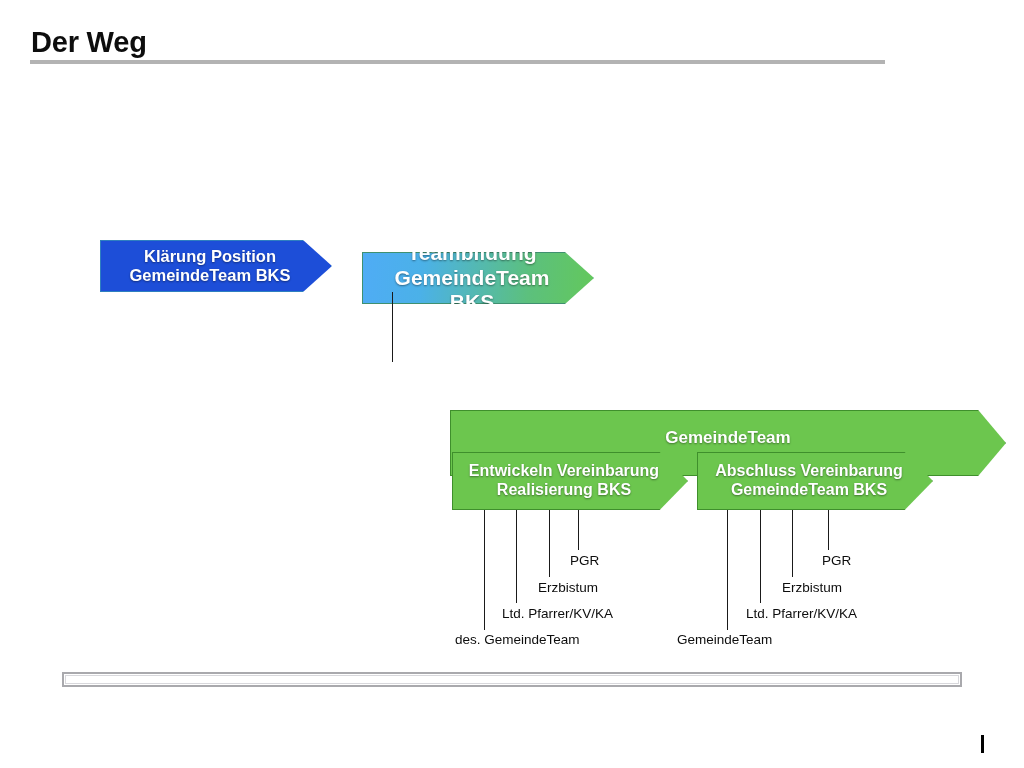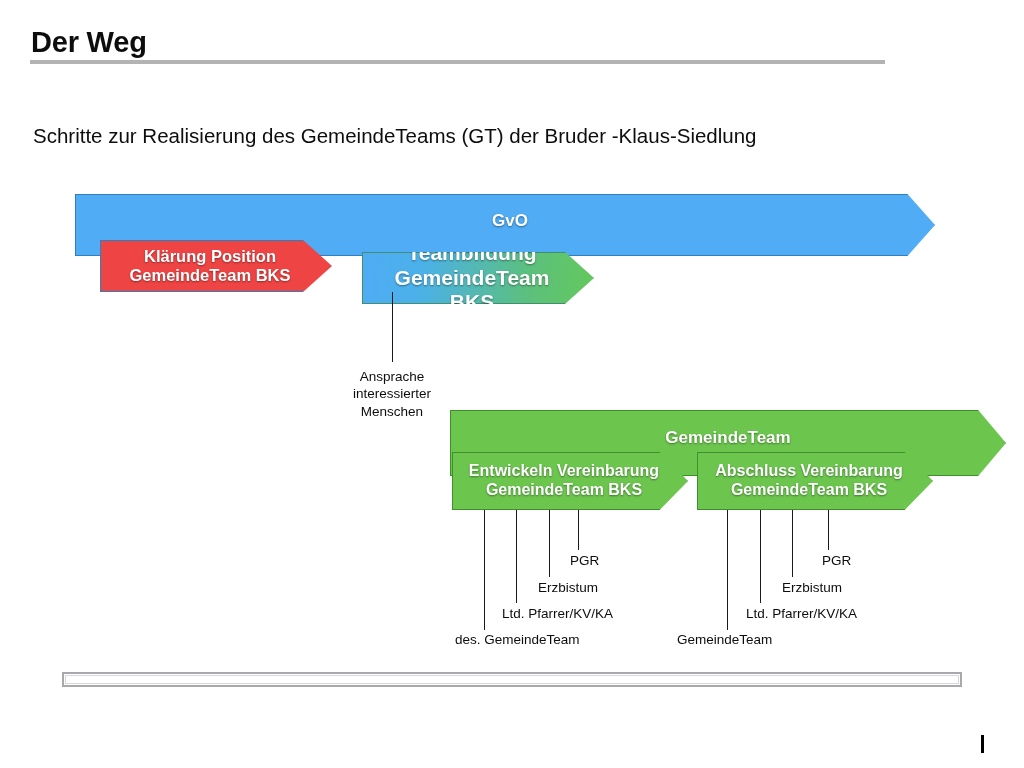--- a/index.html
+++ b/index.html
@@ -109,21 +109,21 @@
     font-size: 17px;
   }
   #gt-banner .inner { padding-top: 17px; }
 
   
   #step-klaerung {
     left: 100px;
     top: 240px;
     width: 232px;
     height: 52px;
-    background: #ef4444;
+    background: #1d4ed8;
     border: 1px solid #2e7fc0;
     clip-path: polygon(0 0, 87.5% 0, 100% 50%, 87.5% 100%, 0 100%);
     font-size: 16.5px;
   }
   #step-klaerung .inner { padding-right: 22px; }
 
   #step-teambildung {
     left: 362px;
     top: 252px;
     width: 232px;
@@ -208,47 +208,40 @@
   }
 </style>
 </head>
 <body>
 
 <div id="slide">
 
   <div id="slide-title">Der Weg</div>
   <div id="header-rule"></div>
 
-  <div id="subtitle">Schritte zur Realisierung des GemeindeTeams (GT) der Bruder -Klaus-Siedlung</div>
-
-  <div class="arrow" id="gvo-banner">
-    <span class="inner">GvO</span>
-  </div>
+
 
   <div class="arrow" id="step-klaerung">
     <span class="inner">Klärung Position
 GemeindeTeam BKS</span>
   </div>
   <div class="arrow" id="step-teambildung">
     <span class="inner">Teambildung
 GemeindeTeam BKS</span>
   </div>
 
   <div class="leader" style="left:392px; top:292px; height:70px;"></div>
-  <div class="callout center" style="left:392px; top:368px; white-space:pre-line;">Ansprache
-interessierter
-Menschen</div>
 
   <div class="arrow" id="gt-banner">
     <span class="inner">GemeindeTeam</span>
   </div>
 
   <div class="arrow" id="step-entwickeln">
     <span class="inner">Entwickeln Vereinbarung
-GemeindeTeam BKS</span>
+Realisierung BKS</span>
   </div>
   <div class="arrow" id="step-abschluss">
     <span class="inner">Abschluss Vereinbarung
 GemeindeTeam BKS</span>
   </div>
 
   <div class="leader" style="left:484px; top:510px; height:120px;"></div>
   <div class="leader" style="left:516px; top:510px; height:93px;"></div>
   <div class="leader" style="left:549px; top:510px; height:67px;"></div>
   <div class="leader" style="left:578px; top:510px; height:40px;"></div>

